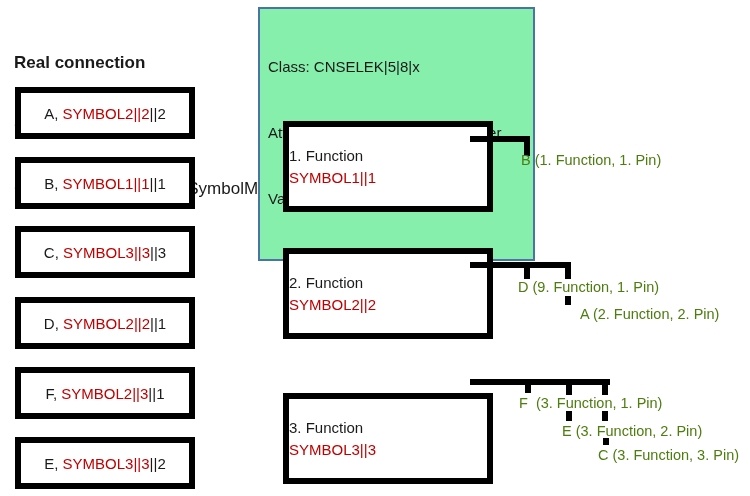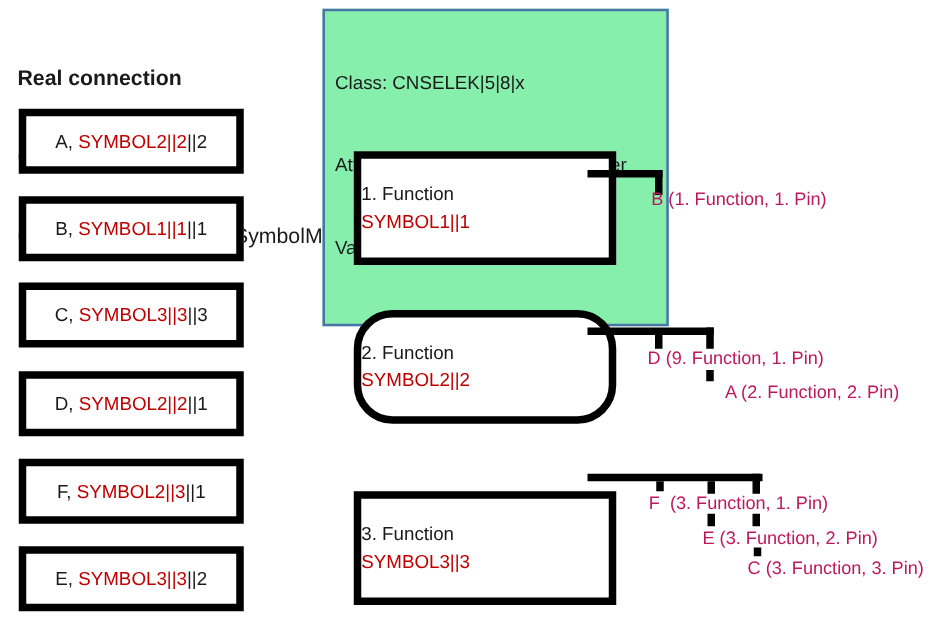--- a/index.html
+++ b/index.html
@@ -74,21 +74,21 @@
   }
 
   .red { color: #c00000; }
 
   
   .bar, .tick { position: absolute; background: #000; }
   .pin-label {
     position: absolute;
     font-size: 14.5px;
     white-space: pre;
-    color: #be185d;
+    color: #4d7c0f;
   }
 </style>
 </head>
 <body>
 
 <div class="canvas">
 
   <div class="hdr">
     <div class="title">Real connection</div>
     <div>CNS_CP|4|3 Name,</div>
@@ -117,21 +117,21 @@
     <span>F, </span><span class="red">SYMBOL2||3</span><span>||1</span>
   </div>
   <div class="conn-box" style="top:437px;">
     <span>E, </span><span class="red">SYMBOL3||3</span><span>||2</span>
   </div>
 
   <div class="fn-box" style="top:121px;">
     <div>1. Function</div>
     <div class="red">SYMBOL1||1</div>
   </div>
-  <div class="fn-box" style="top:248px;border-radius:31px;">
+  <div class="fn-box" style="top:248px;">
     <div>2. Function</div>
     <div class="red">SYMBOL2||2</div>
   </div>
   <div class="fn-box" style="top:393px;">
     <div>3. Function</div>
     <div class="red">SYMBOL3||3</div>
   </div>
 
   <div class="bar" style="left:470px; top:136px; width:60px;  height:6px;"></div>
   <div class="tick" style="left:524px; top:136px; width:6px;  height:20px;"></div>

